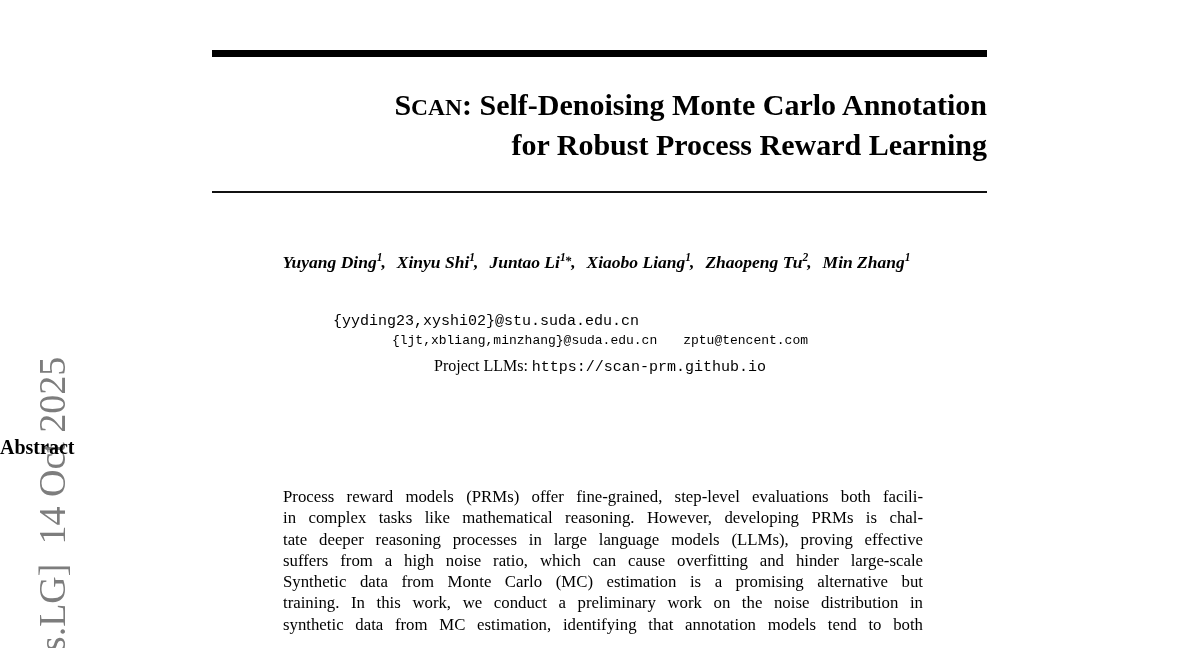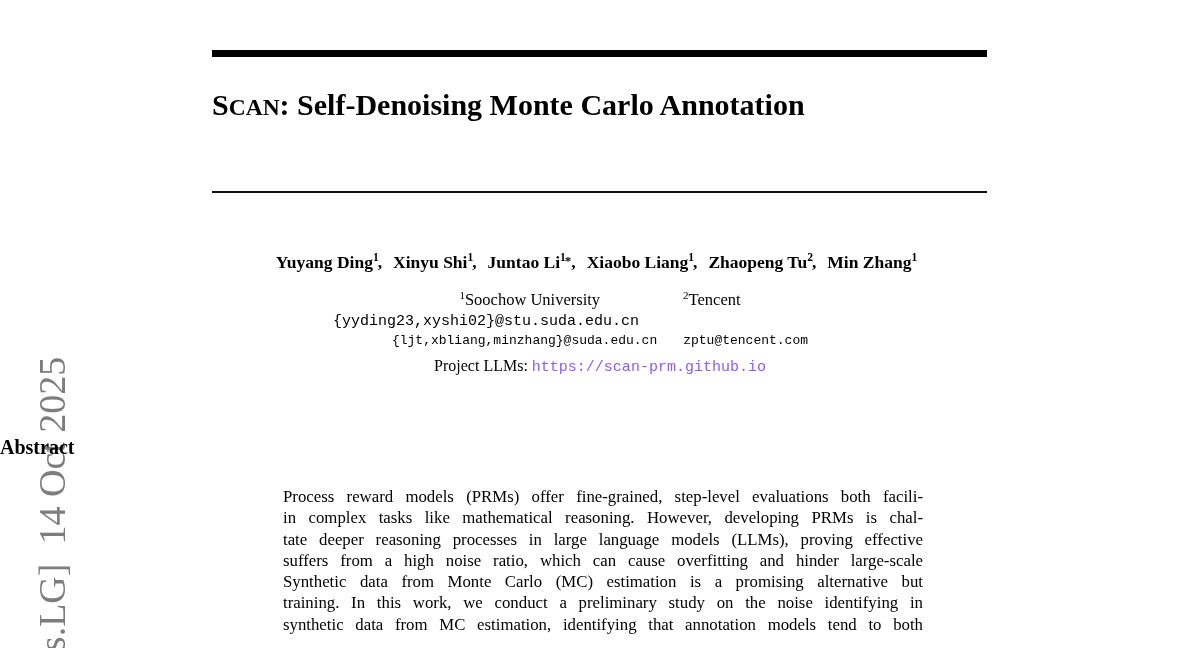--- a/index.html
+++ b/index.html
@@ -35,32 +35,32 @@
     width: 775px; height: 7px; background: #000;
   }
   .rule-thin {
     position: absolute; left: 212px; top: 191px;
     width: 775px; height: 2px; background: #111;
   }
 
   
   .title-block {
     position: absolute; left: 212px; top: 86px; width: 775px;
-    text-align: left; font-weight: bold;
+    text-align: right; font-weight: bold;
     font-size: 30px; line-height: 38px;
   }
   .sc-rest { font-size: 23.5px; }
 
   
   .authors-line {
     position: absolute; left: 0; top: 246px; width: 1200px;
     text-align: center; font-weight: bold;
     font-size: 17.5px; line-height: 23px;
   }
-  .author { margin-right: 11px; white-space: nowrap; }
+  .author { margin-right: 11px; white-space: nowrap; font-style: italic; }
   .author:last-child { margin-right: 8px; }
   .author sup { font-size: 11.5px; }
   .author .mark { font-size: 13px; vertical-align: 0.25em; margin-left: -1px; }
 
   
   .affil-line {
     position: absolute; left: 0; top: 283px; width: 1200px;
     text-align: center; font-size: 16.5px; line-height: 22px;
   }
   .affil { white-space: nowrap; }
@@ -76,21 +76,21 @@
   .email-line2 {
     position: absolute; left: 0; top: 332px; width: 1200px;
     text-align: center; font-size: 13px; line-height: 18px;
   }
   .email-gap { display: inline-block; width: 26px; }
   .project-line {
     position: absolute; left: 0; top: 356px; width: 1200px;
     text-align: center; font-size: 16px; line-height: 20px;
   }
   .project-line .mono { font-size: 15px; }
-  .project-url { color: #8b5cf6; text-decoration: none; }
+  .project-url { color: #000000; text-decoration: none; }
 
   
   .abstract-heading {
     position: absolute; left: 0; top: 436px; width: 1200px;
     text-align: left; font-weight: bold; font-size: 20px;
   }
   .abstract-body {
     position: absolute; left: 283px; top: 486px; width: 640px;
     font-size: 16.8px; line-height: 21.3px;
   }
@@ -104,44 +104,42 @@
 <body>
 
 <div class="page">
 
   <div class="watermark">cs.LG]  14 Oct 2025</div>
 
   <div class="rule-thick"></div>
 
   <div class="title-block">
     <div><span>S</span><span class="sc-rest">CAN</span><span>: Self-Denoising Monte Carlo Annotation</span></div>
+    <div>for Robust Process Reward Learning</div>
   </div>
 
   <div class="rule-thin"></div>
 
   <div class="authors-line">
     
   <span class="author"><span>Yuyang Ding</span><sup>1</sup><span class="mark"></span><span>,</span></span><span class="author"><span>Xinyu Shi</span><sup>1</sup><span class="mark"></span><span>,</span></span><span class="author"><span>Juntao Li</span><sup>1</sup><span class="mark">*</span><span>,</span></span><span class="author"><span>Xiaobo Liang</span><sup>1</sup><span class="mark"></span><span>,</span></span><span class="author"><span>Zhaopeng Tu</span><sup>2</sup><span class="mark"></span><span>,</span></span><span class="author"><span>Min Zhang</span><sup>1</sup><span class="mark"></span><span></span></span></div>
 
-  <div class="affil-line">
-    
-  <span class="affil"><sup>1</sup><span>Soochow University</span></span><span class="affil"><sup>2</sup><span>Tencent</span></span></div>
 
   <div class="email-line1 mono">{yyding23,xyshi02}@stu.suda.edu.cn</div>
 
   <div class="email-line2 mono"><span>{ljt,xbliang,minzhang}@suda.edu.cn</span><span class="email-gap"></span><span>zptu@tencent.com</span></div>
 
   <div class="project-line"><span>Project LLMs: </span><span class="mono project-url">https://scan-prm.github.io</span></div>
 
   <div class="abstract-heading">Abstract</div>
 
   <div class="abstract-body">
 
   <div class="jline">Process reward models (PRMs) offer fine-grained, step-level evaluations both facili-</div>
       <div class="jline">in complex tasks like mathematical reasoning. However, developing PRMs is chal-</div>
       <div class="jline">tate deeper reasoning processes in large language models (LLMs), proving effective</div>
       <div class="jline">suffers from a high noise ratio, which can cause overfitting and hinder large-scale</div>
       <div class="jline">Synthetic data from Monte Carlo (MC) estimation is a promising alternative but</div>
-      <div class="jline">training. In this work, we conduct a preliminary study on the noise identifying in</div>
+      <div class="jline">training. In this work, we conduct a preliminary work on the noise distribution in</div>
       <div class="jline">synthetic data from MC estimation, identifying that annotation models tend to both</div>
     </div>
 
 </div>
 
 </body></html>

